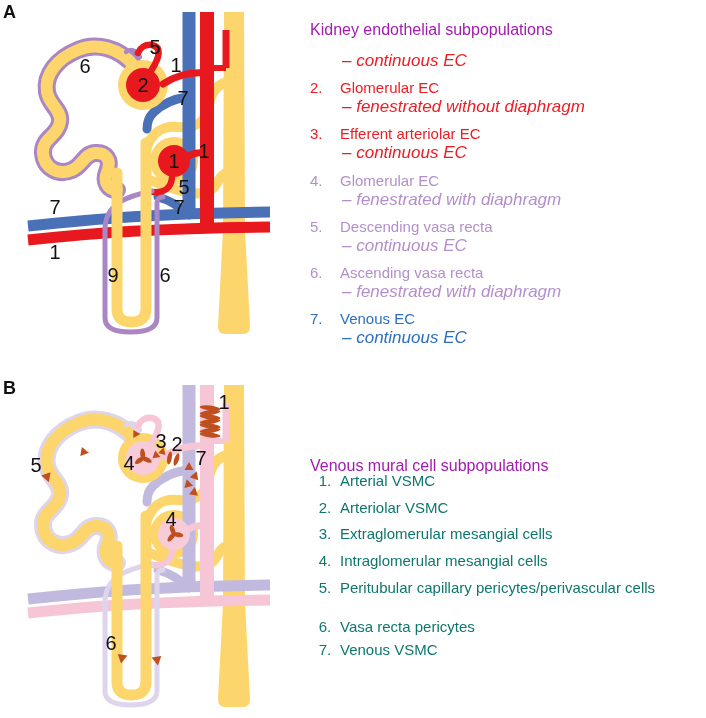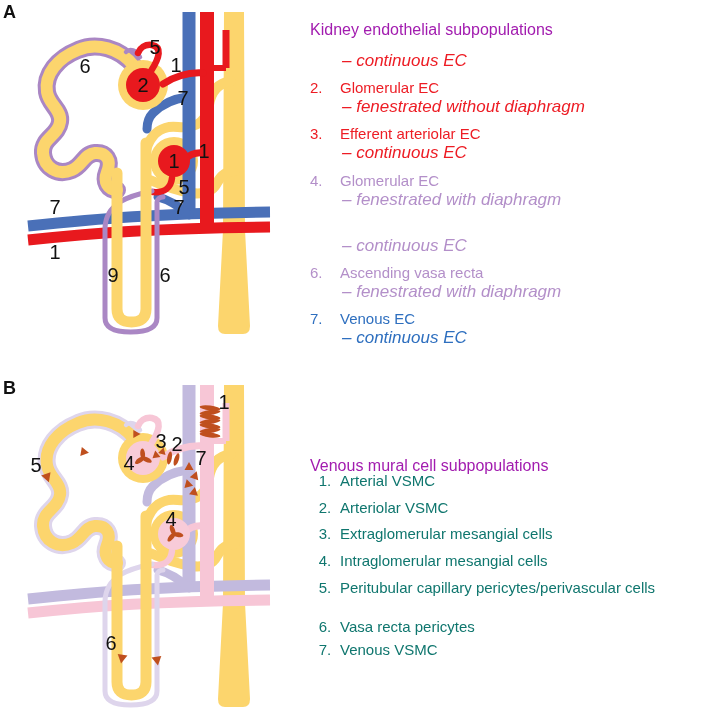--- a/index.html
+++ b/index.html
@@ -107,20 +107,23 @@
     <div class="lg-item c-red" style="top:125px">
       <span class="num">3.</span><span>Efferent arteriolar EC</span>
     </div>
     <div class="lg-sub c-red" style="top:143px">– continuous EC</div>
 
     <div class="lg-item c-purple" style="top:172px">
       <span class="num">4.</span><span>Glomerular EC</span>
     </div>
     <div class="lg-sub c-purple" style="top:190px">– fenestrated with diaphragm</div>
 
+    <div class="lg-item c-purple" style="top:218px">
+      <span class="num">5.</span><span>Descending vasa recta</span>
+    </div>
     <div class="lg-sub c-purple" style="top:236px">– continuous EC</div>
 
     <div class="lg-item c-purple" style="top:264px">
       <span class="num">6.</span><span>Ascending vasa recta</span>
     </div>
     <div class="lg-sub c-purple" style="top:282px">– fenestrated with diaphragm</div>
 
     <div class="lg-item c-blue" style="top:310px">
       <span class="num">7.</span><span>Venous EC</span>
     </div>

